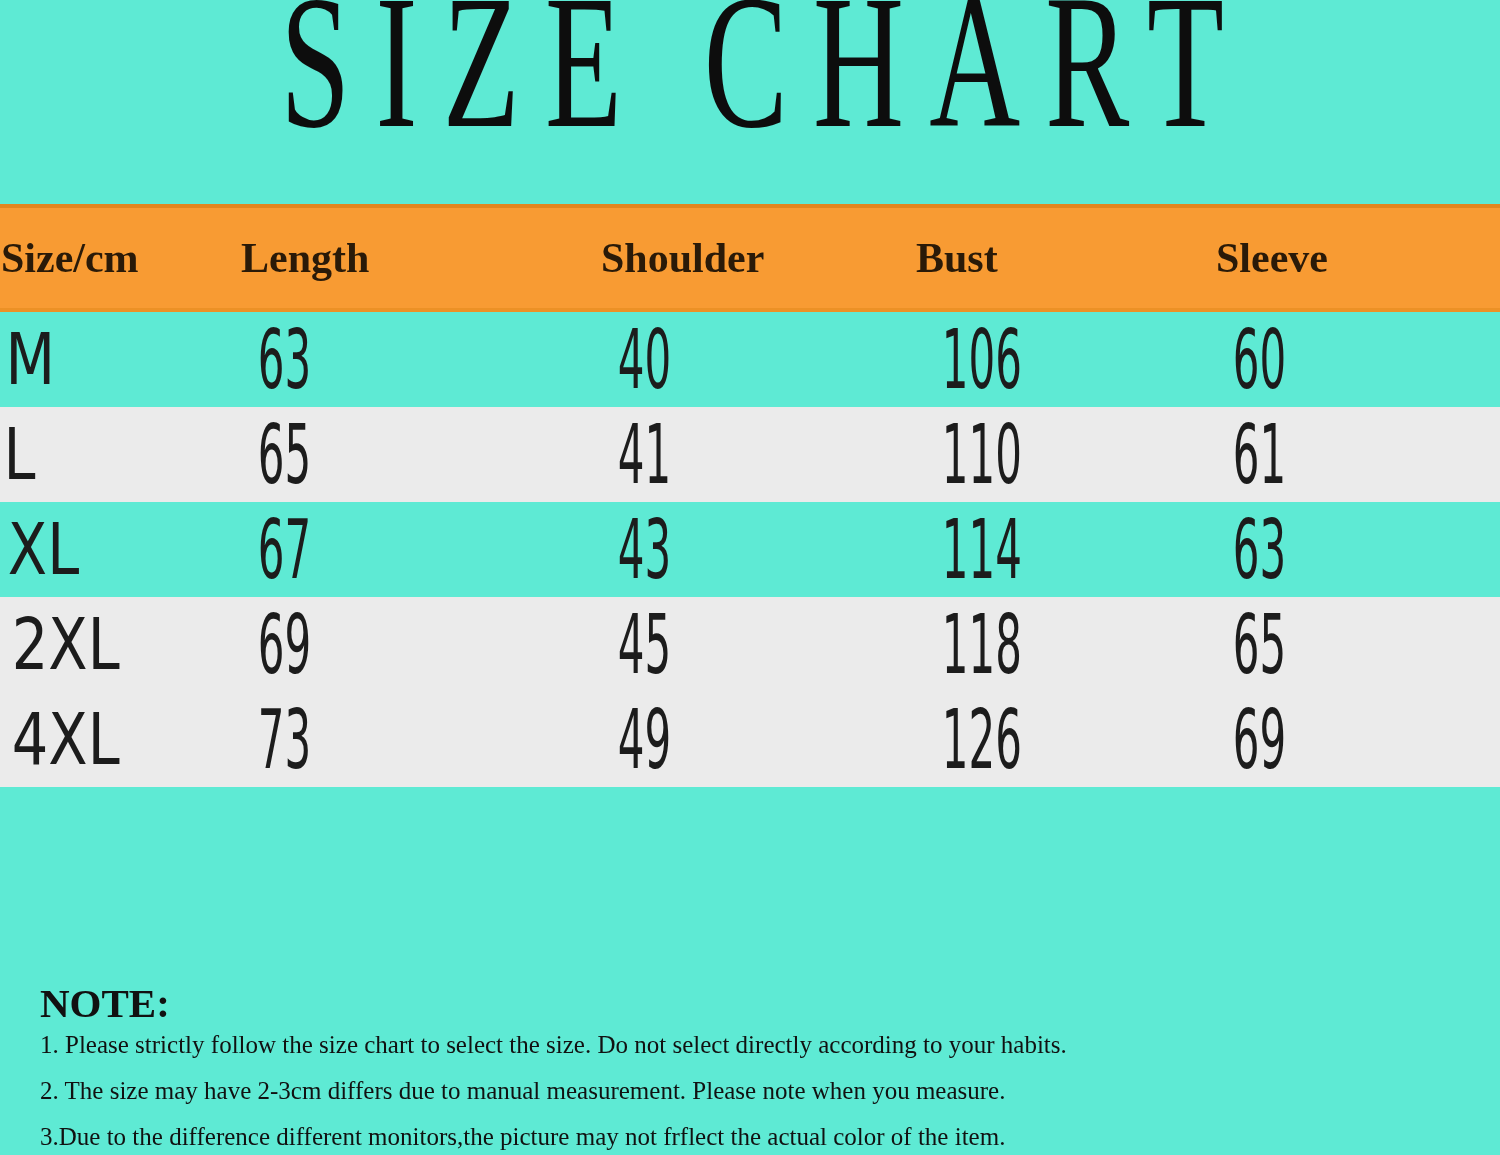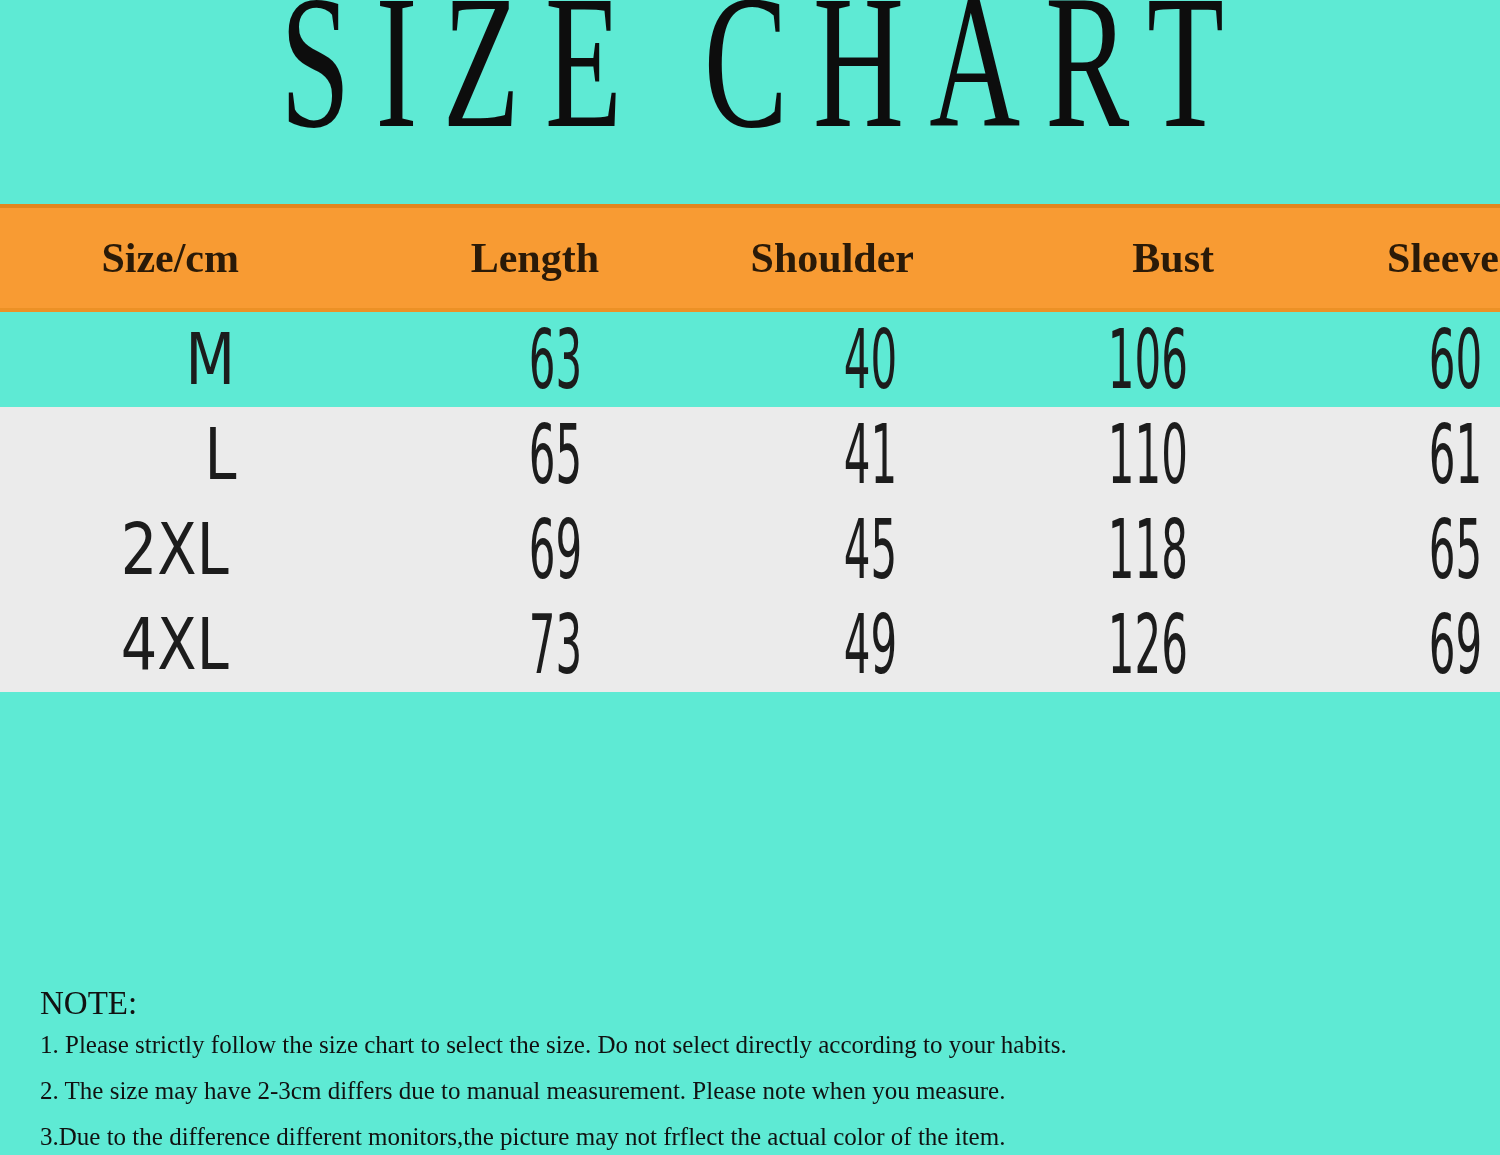--- a/index.html
+++ b/index.html
@@ -34,21 +34,21 @@
   }
 
   
   .size-table {
     position: absolute;
     top: 204px;
     left: 0;
     width: 1500px;
     border-collapse: collapse;
     table-layout: fixed;
-    text-align: right;
+    text-align: left;
   }
   .size-table thead th {
     height: 98px;
     background: #F89B33;
     border-top: 4px solid #E2861F;
     border-bottom: 4px solid #EC9126;
     font-family: "Liberation Serif", serif;
     font-weight: bold;
     font-size: 42px;
     color: #2A1A08;
@@ -76,22 +76,23 @@
 
   
   .notes {
     position: absolute;
     top: 984px;
     left: 40px;
     right: 10px;
     color: #111111;
   }
   .note-label {
-    font-size: 33px;
+    font-size: 41px;
     line-height: 38px;
+    font-weight: bold;
   }
   .note-line {
     font-size: 25px;
     line-height: 46px;
     white-space: nowrap;
   }
 </style>
 </head>
 <body>
 
@@ -126,20 +127,27 @@
         <td><span class="cell-num">106</span></td>
         <td><span class="cell-num">60</span></td>
       </tr>
       <tr class="alt">
         <td><span class="cell-label">L</span></td>
         <td><span class="cell-num">65</span></td>
         <td><span class="cell-num">41</span></td>
         <td><span class="cell-num">110</span></td>
         <td><span class="cell-num">61</span></td>
       </tr>
+      <tr>
+        <td><span class="cell-label">XL</span></td>
+        <td><span class="cell-num">67</span></td>
+        <td><span class="cell-num">43</span></td>
+        <td><span class="cell-num">114</span></td>
+        <td><span class="cell-num">63</span></td>
+      </tr>
       <tr class="alt">
         <td><span class="cell-label">2XL</span></td>
         <td><span class="cell-num">69</span></td>
         <td><span class="cell-num">45</span></td>
         <td><span class="cell-num">118</span></td>
         <td><span class="cell-num">65</span></td>
       </tr>
       <tr class="alt">
         <td><span class="cell-label">4XL</span></td>
         <td><span class="cell-num">73</span></td>

